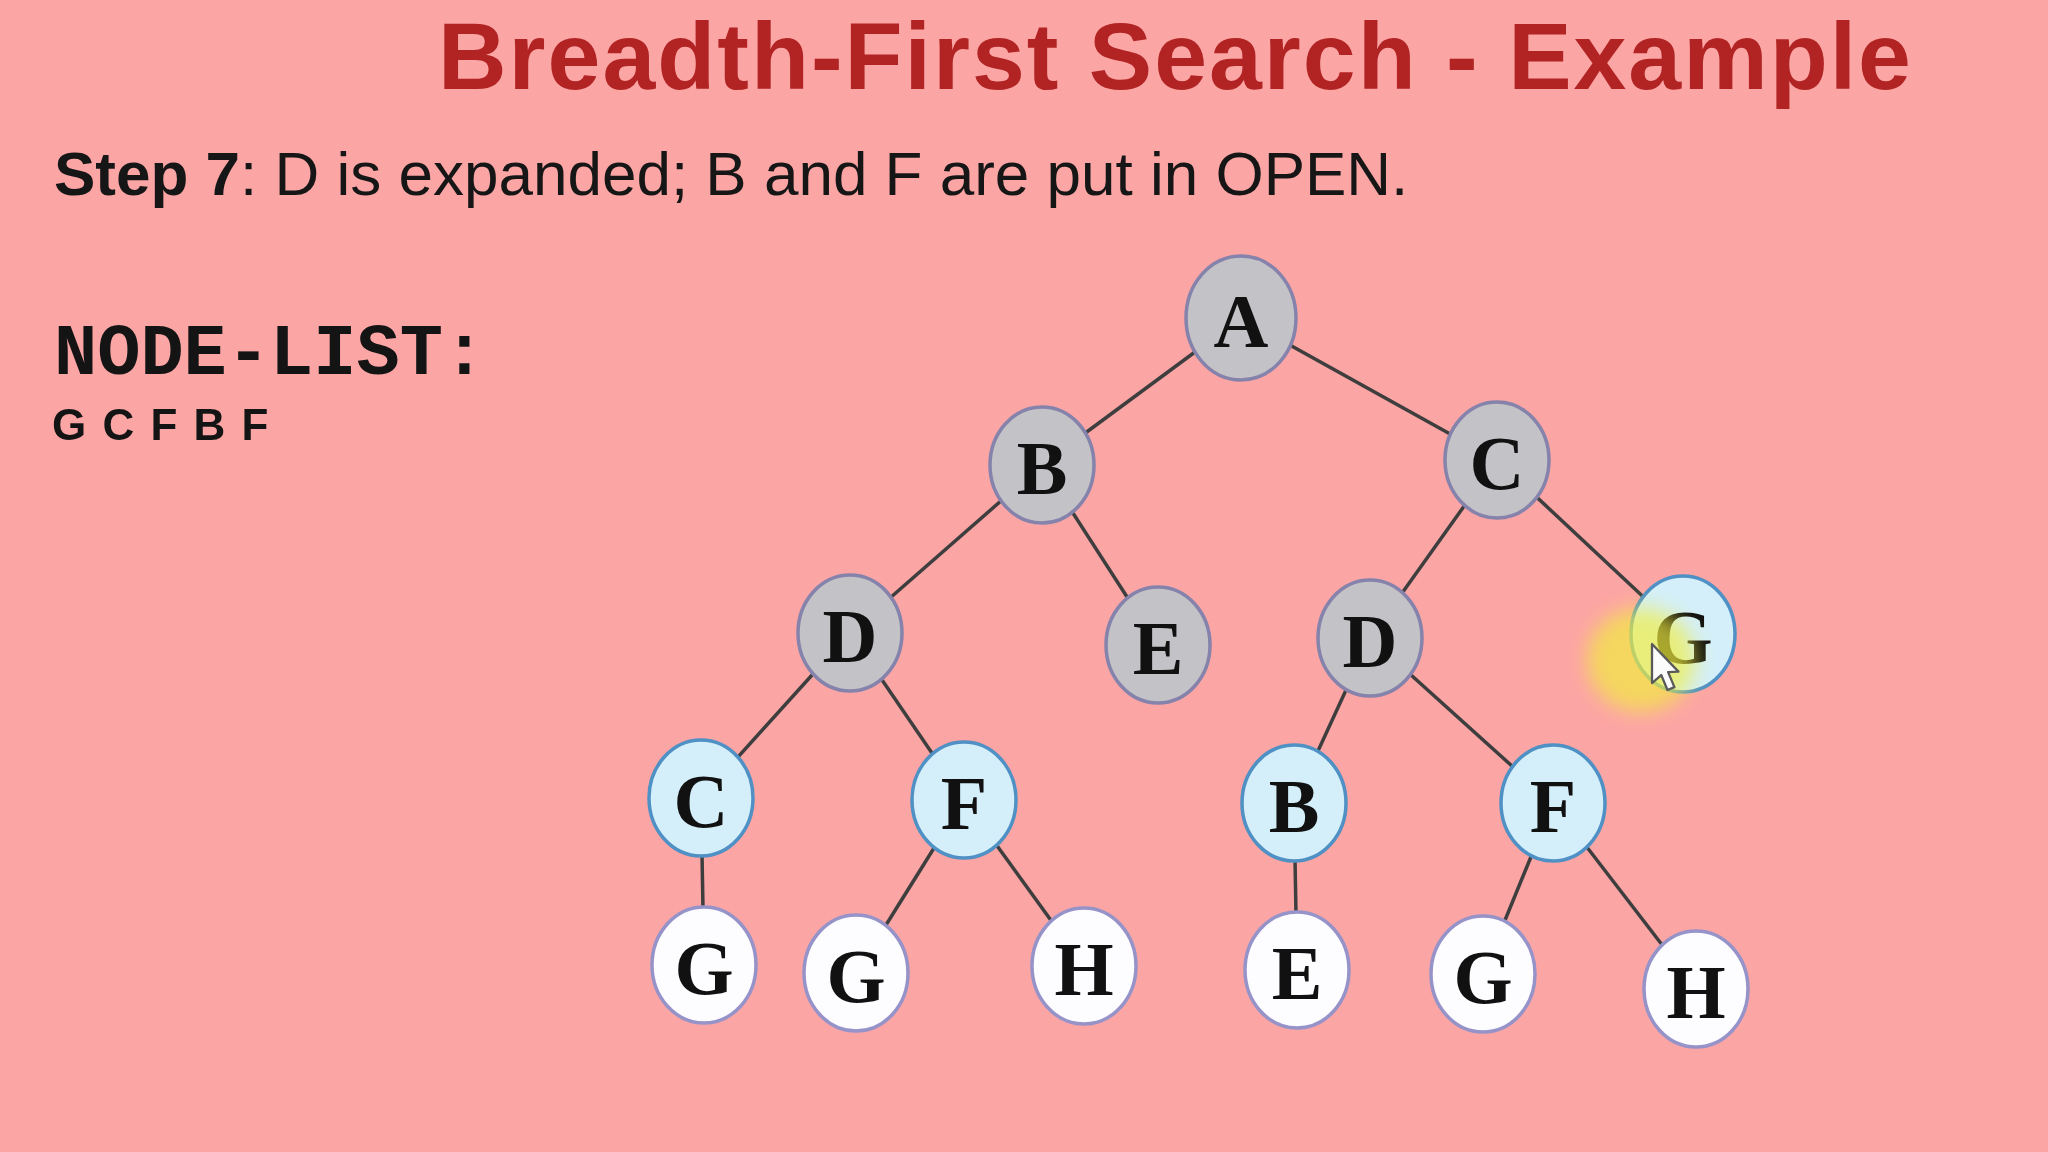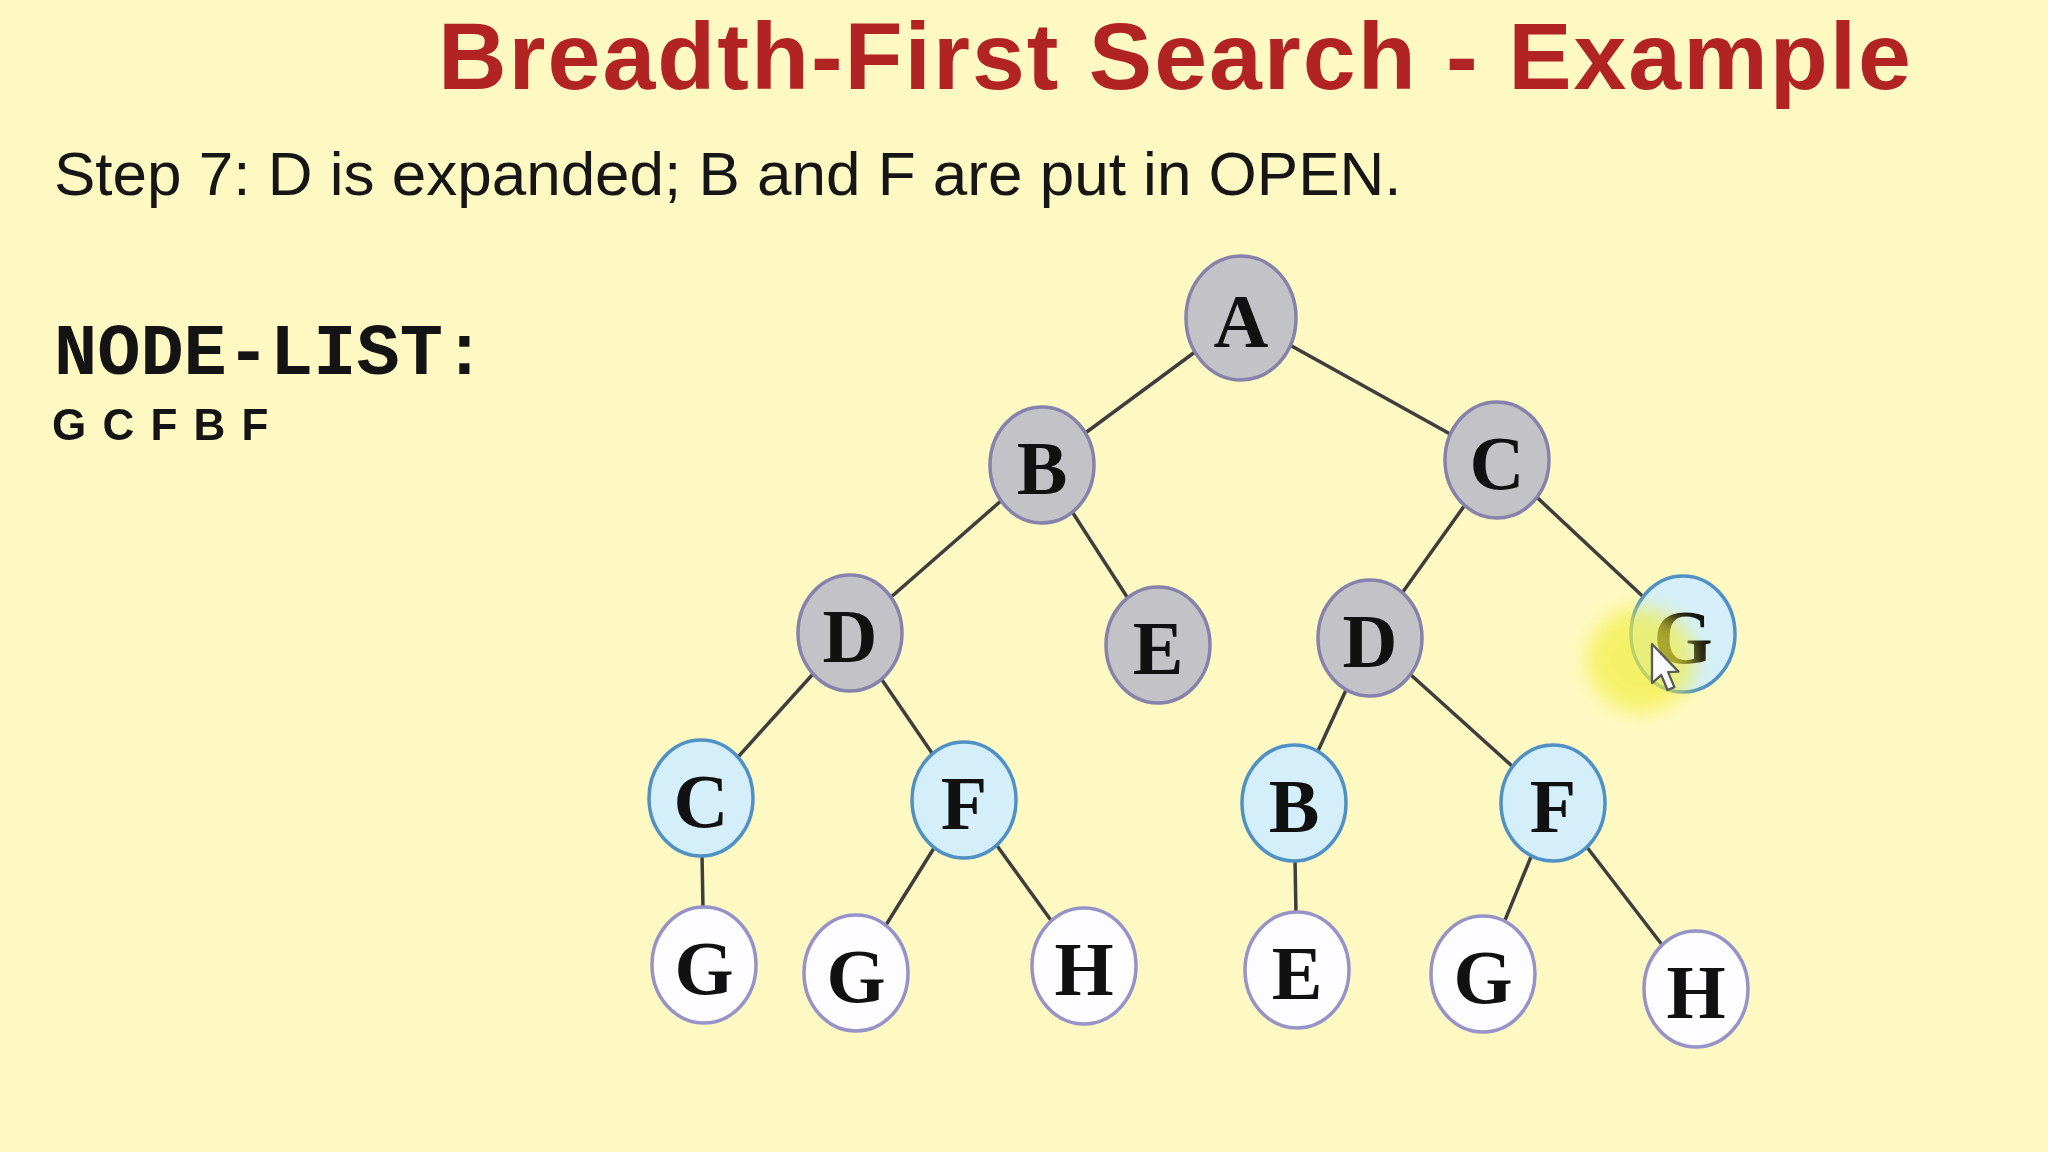--- a/index.html
+++ b/index.html
@@ -1,29 +1,29 @@
 <!DOCTYPE html>
 <html><head>
 <meta charset="utf-8">
 <style>
   html,body{margin:0;padding:0;background:#ffffff;}
   .slide{
-    position:relative;width:2048px;height:1152px;background:#fef9c3;
+    position:relative;width:2048px;height:1152px;background:#fca5a5;
     font-family:"Liberation Sans",sans-serif;overflow:hidden;
   }
   .title{
     position:absolute;left:438px;top:2px;
     font-size:95px;font-weight:700;letter-spacing:2px;
     color:#b22424;white-space:nowrap;
   }
   .step-line{
     position:absolute;left:54px;top:138px;
     font-size:62px;color:#161616;white-space:nowrap;letter-spacing:0px;
   }
-  .step-label{font-weight:400;}
+  .step-label{font-weight:700;}
   .nodelist-label{
     position:absolute;left:54px;top:314px;
     font-size:72px;font-weight:700;color:#141414;white-space:nowrap;font-family:Liberation Mono, monospace;
   }
   .nodelist-value{
     position:absolute;left:52px;top:400px;
     font-size:44px;font-weight:700;color:#141414;white-space:nowrap;letter-spacing:2px;
   }
   .tree-svg{position:absolute;left:0;top:0;}
   .node-label{

